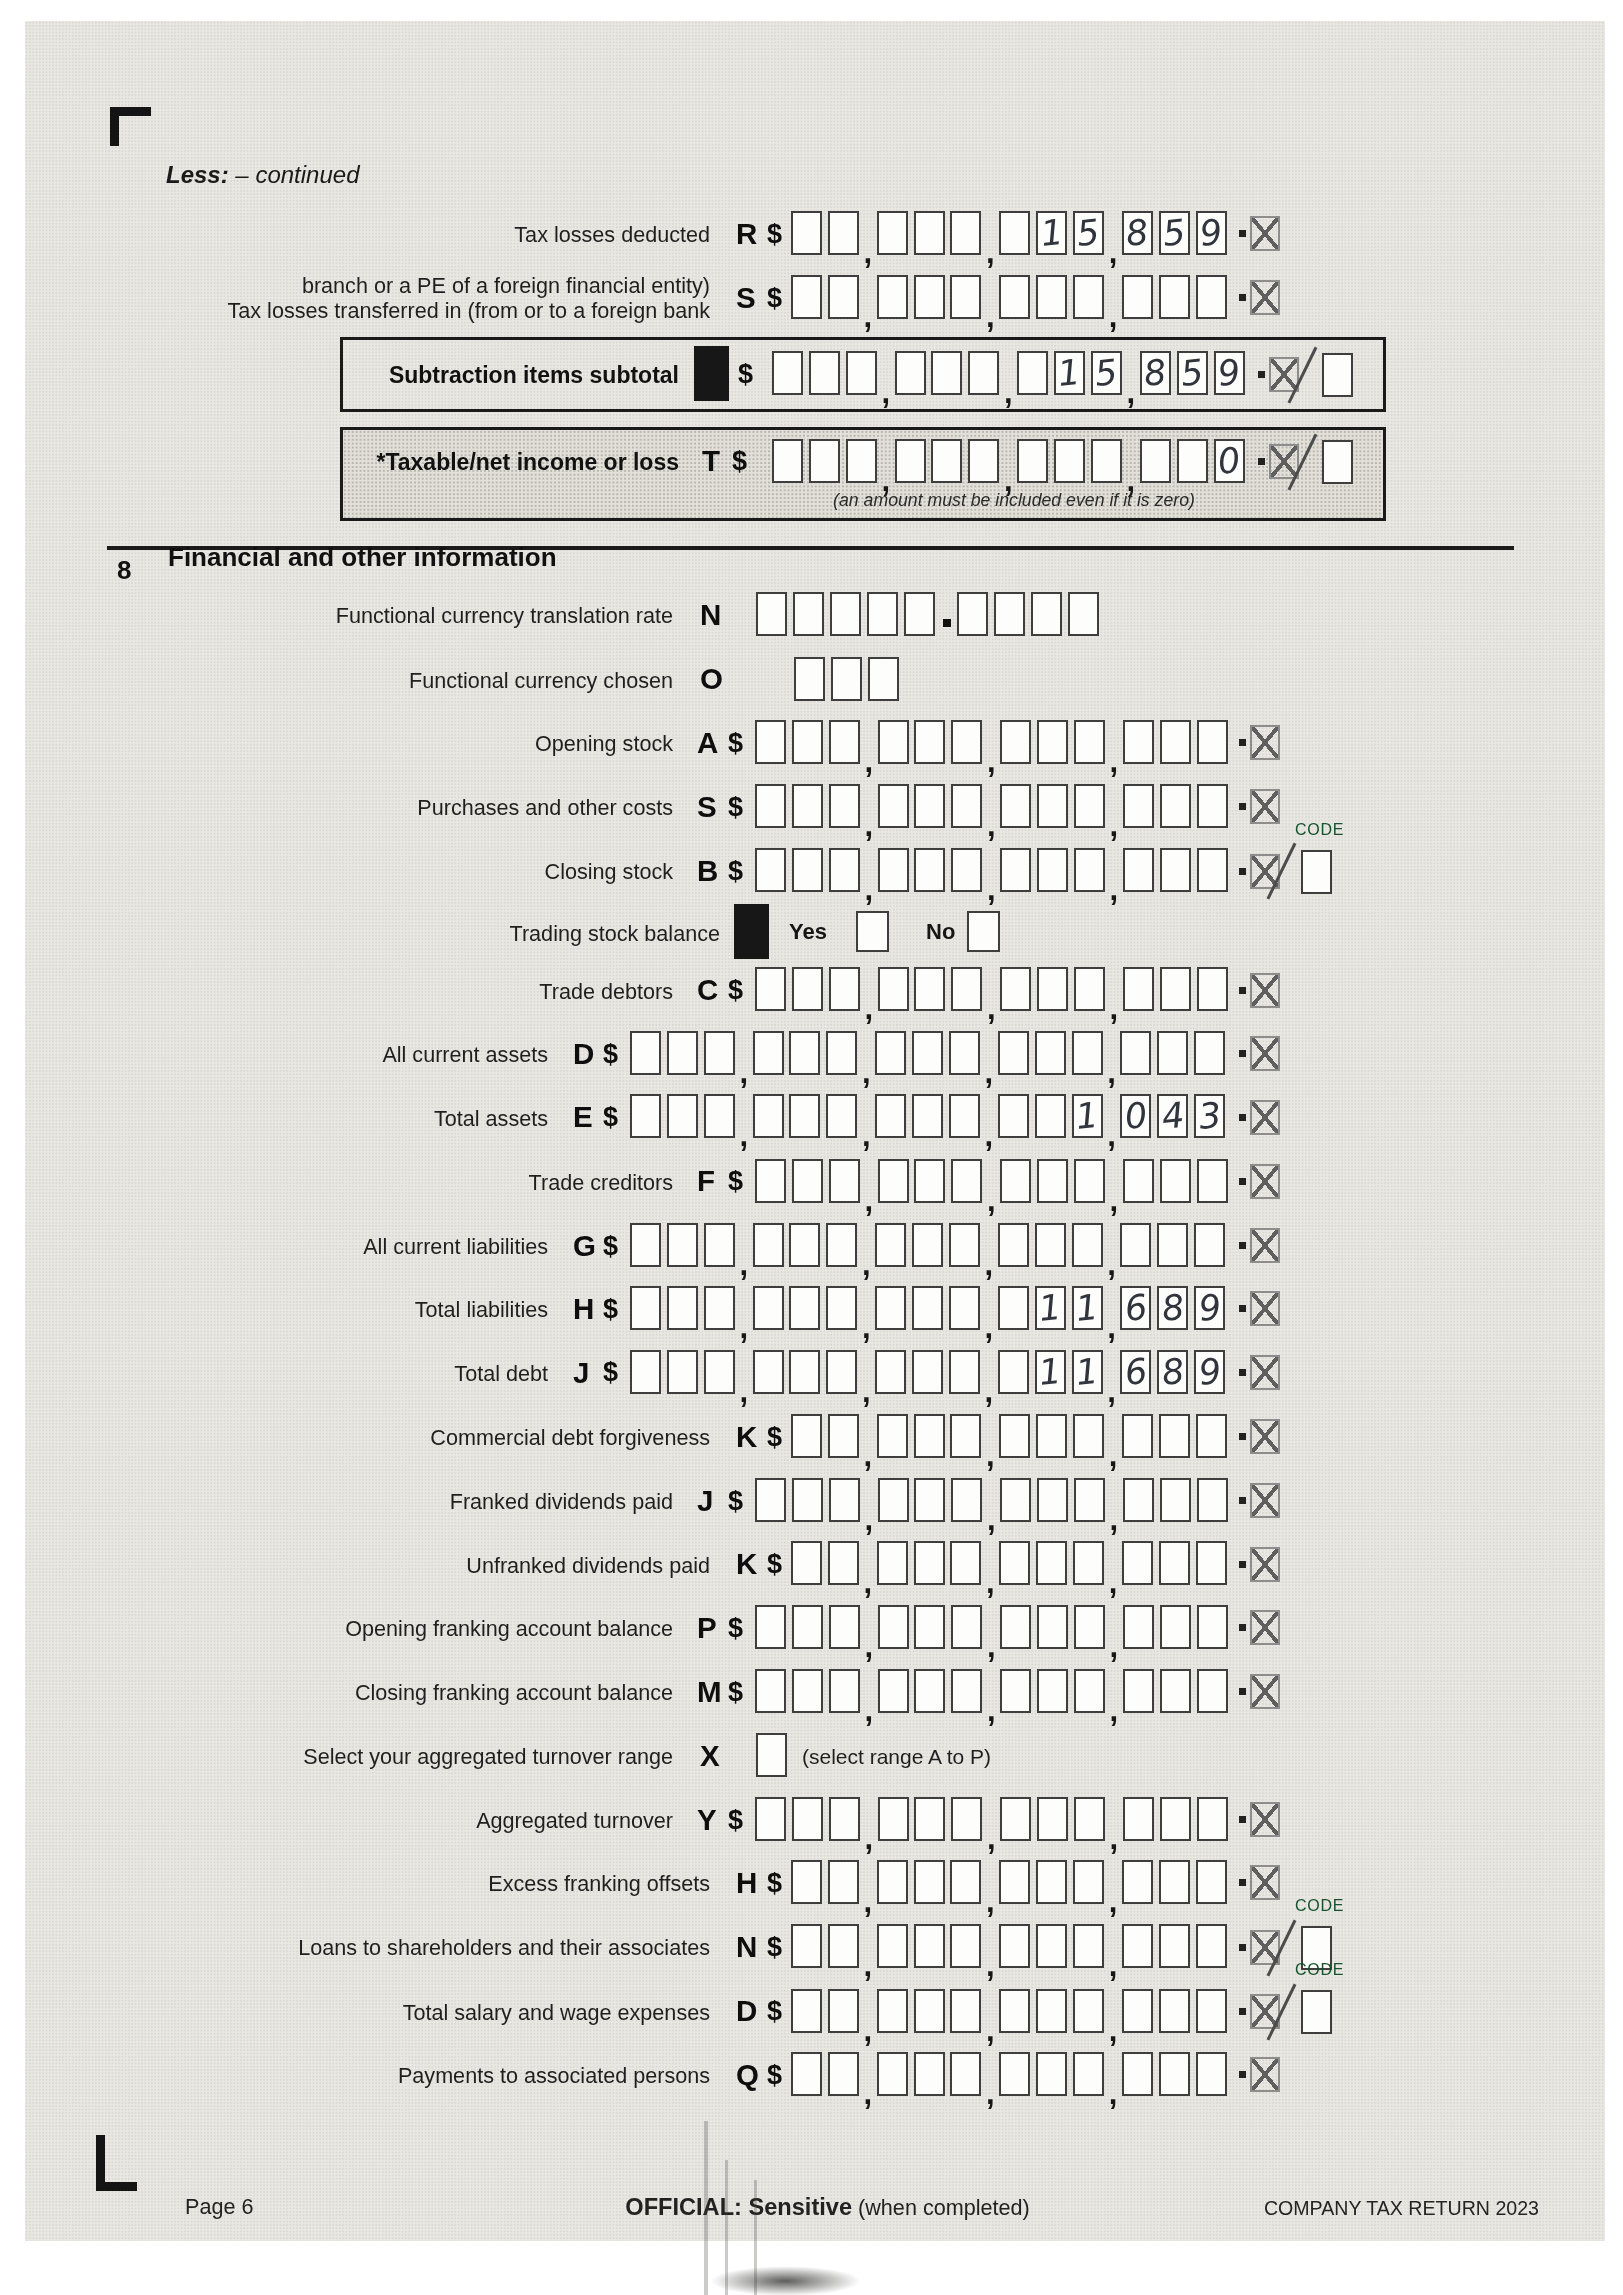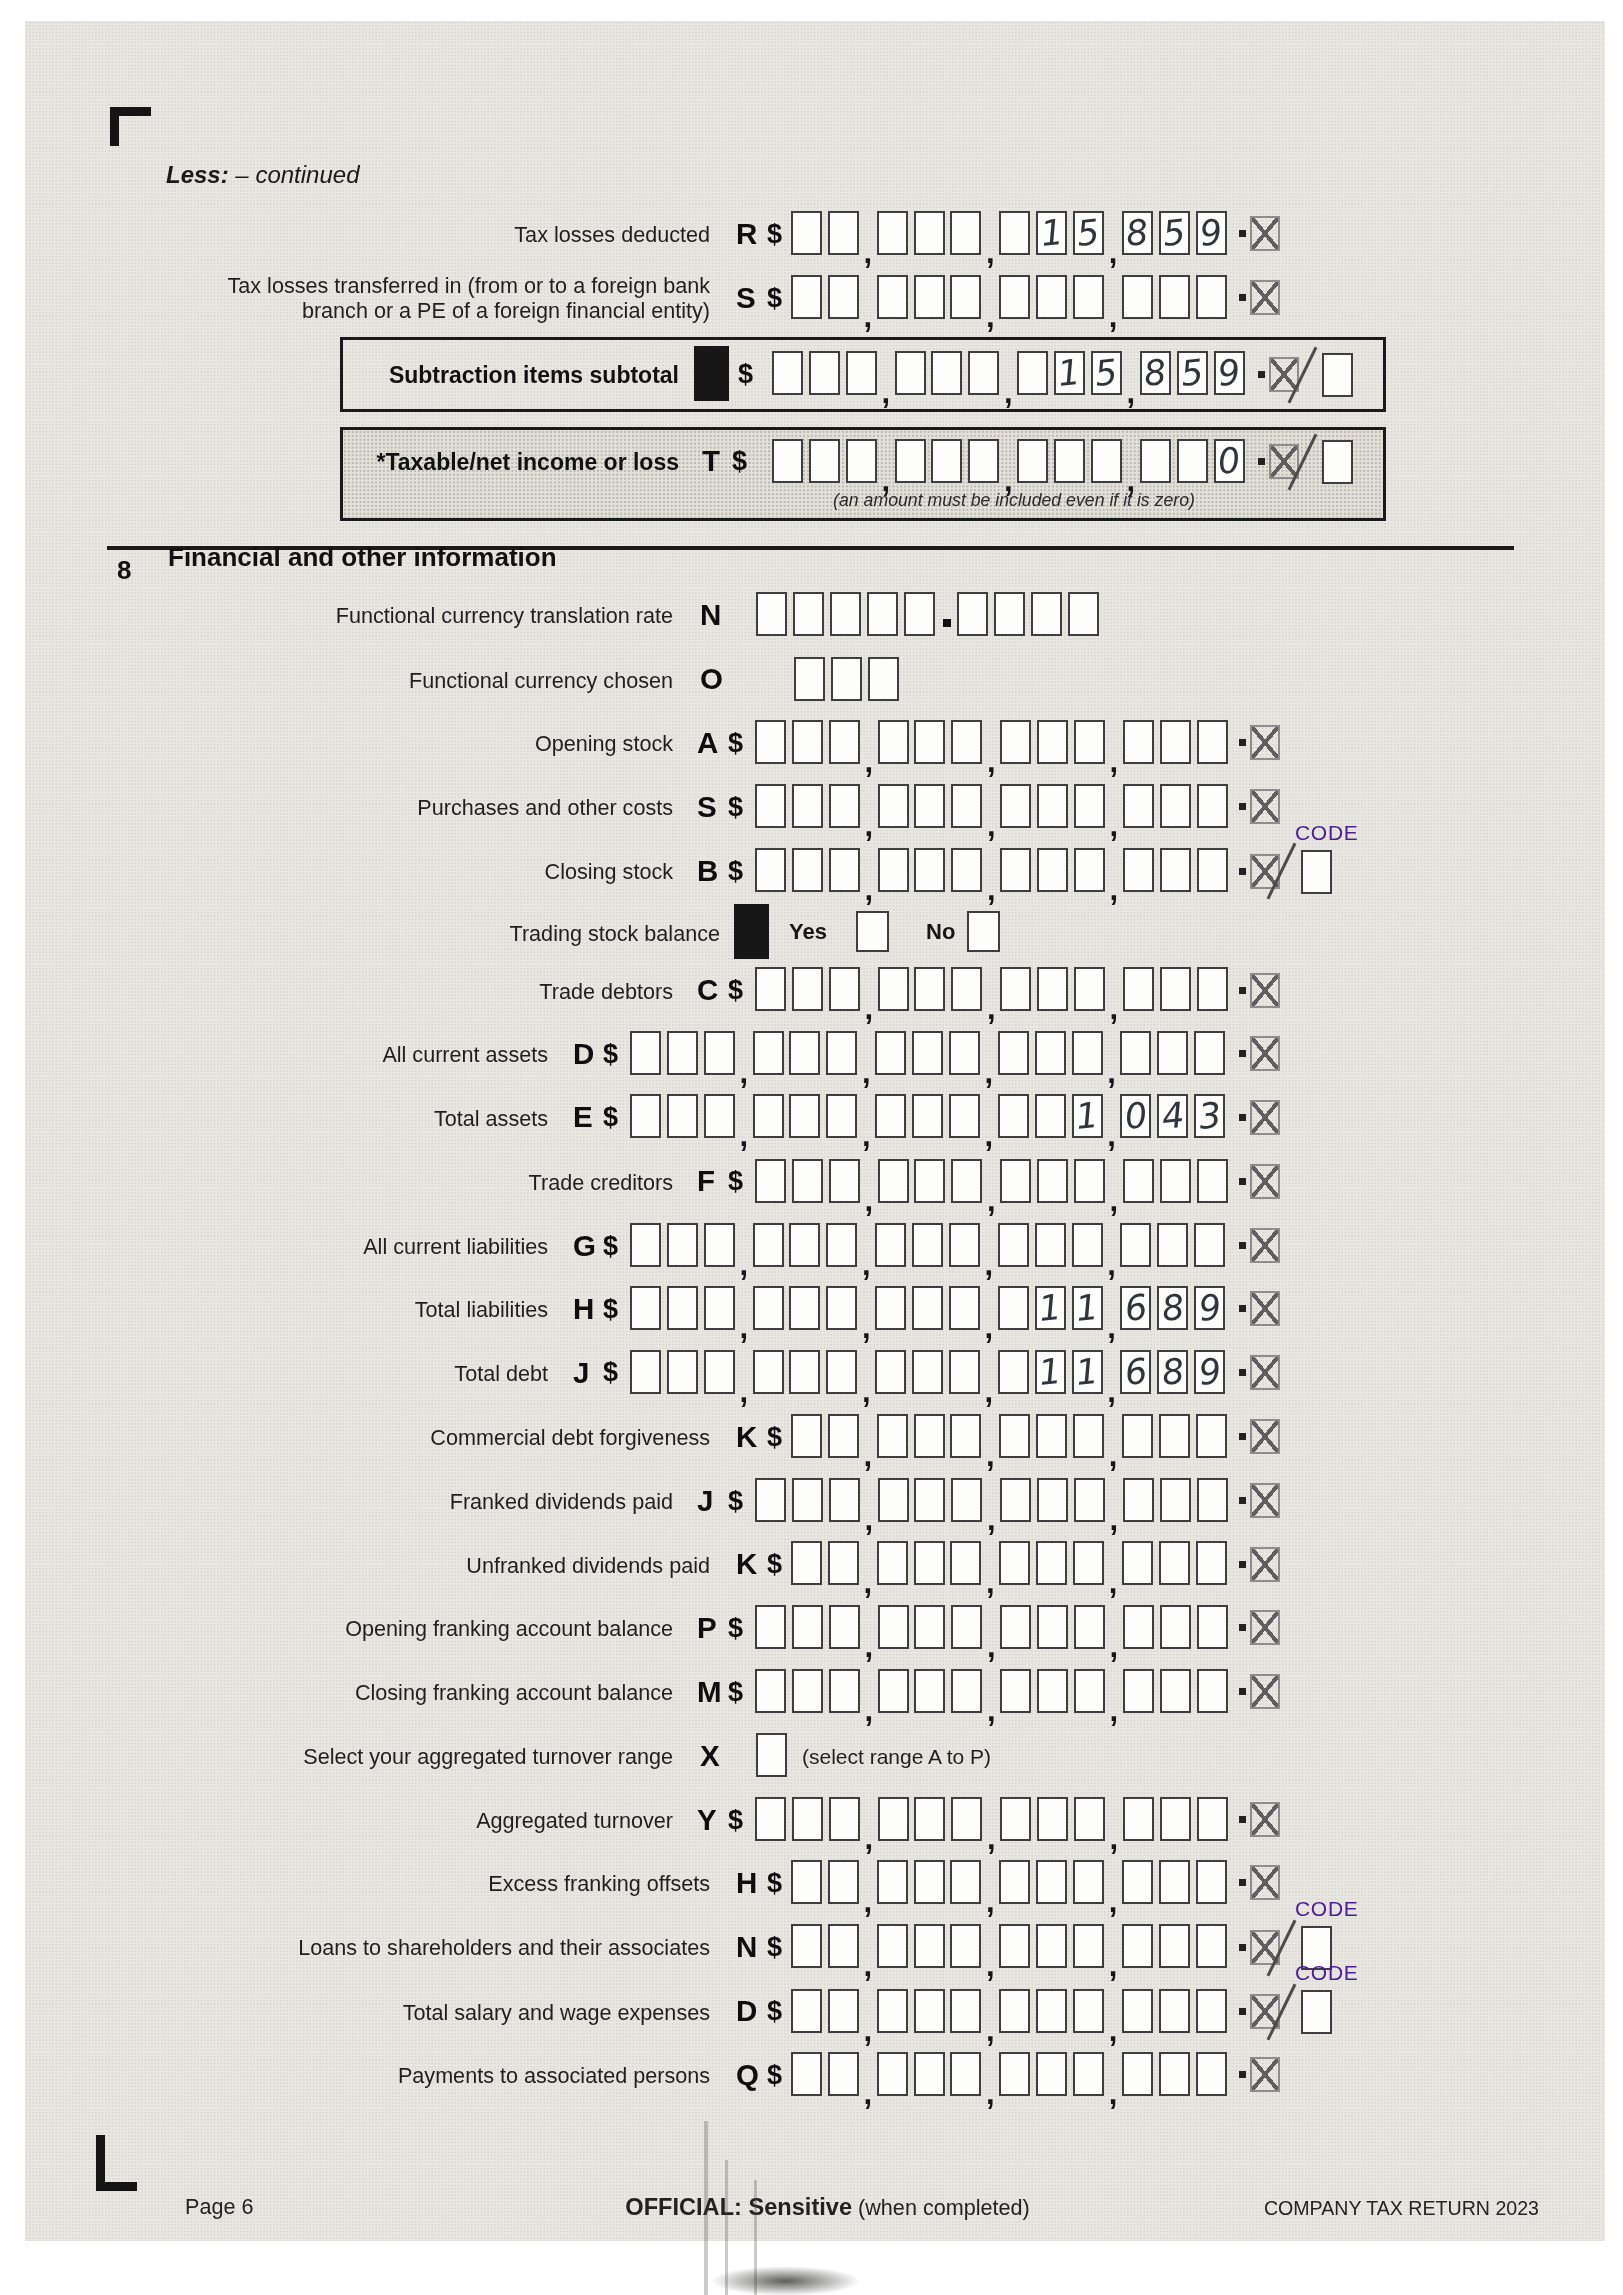--- a/index.html
+++ b/index.html
@@ -42,21 +42,21 @@
   .comma{font-weight:bold;font-size:31px;color:#161616;line-height:1;margin:0 4.6px;align-self:flex-end;transform:translateY(13px);}
   .hw{font-family:"DejaVu Sans",sans-serif;font-style:italic;font-size:35px;color:#30343c;transform:rotate(-6deg);line-height:1;}
   .cents{position:absolute;display:flex;align-items:center;gap:4.6px;}
   .dot{width:6.5px;height:6.5px;background:#222;}
   .xbox{width:30px;height:35px;border:2px solid #8d8d8d;box-sizing:border-box;
     background:
       linear-gradient(to top right,transparent 45%,#5f5f5f 45%,#5f5f5f 55%,transparent 55%),
       linear-gradient(to bottom right,transparent 45%,#5f5f5f 45%,#5f5f5f 55%,transparent 55%);}
   .slash{position:absolute;width:2.6px;height:62px;background:#4c4c4c;transform:rotate(26deg);}
   .codebox{position:absolute;width:31px;height:44px;background:#fdfdfc;border:2px solid #3e3e3e;box-sizing:border-box;}
-  .codelbl{position:absolute;font-size:21px;color:#4c1d95;letter-spacing:0.7px;}
+  .codelbl{position:absolute;font-size:16px;color:#14532d;letter-spacing:0.7px;}
   .blackbox{position:absolute;width:35px;height:55px;background:#171717;}
   .checkbox{position:absolute;width:33px;height:41px;background:#fdfdfc;border:2px solid #3e3e3e;box-sizing:border-box;}
   .ynlbl{position:absolute;font-size:22px;font-weight:bold;color:#161616;}
   .notetext{position:absolute;font-size:21px;color:#1f1f1f;}
   .ratedot{position:absolute;width:7.9px;height:7.9px;background:#111;}
   #taxable-note{position:absolute;left:772px;top:490px;width:484px;text-align:center;
     font-size:17.7px;font-style:italic;color:#2a2a2a;}
   
   .foot{position:absolute;font-size:21.6px;color:#222;}
   #foot-center{left:569px;top:2194px;width:517px;text-align:center;}
@@ -130,22 +130,22 @@
           </div>
         </div>
       </div>
       <div class="cents" style="left: 1239px; top: 216px;">
         <span class="dot"></span>
         <span class="xbox"></span>
       </div>
     </div>
     <div class="row" style="top: 0px;">
       <div class="lbl" style="right: 913px; top: 273px; width: 615px;">
+        <div>branch or a PE of a foreign financial entity)</div>
         <div>Tax losses transferred in (from or to a foreign bank</div>
-        <div>branch or a PE of a foreign financial entity)</div>
       </div>
       <span class="ltr" style="left: 736px; top: 283px;">S</span>
       <span class="dollar" style="left: 767px; top: 285px;">$</span>
       <div class="boxes" style="left: 791px; top: 275px;">
         <div class="grp">
           <div class="box"></div>
           <div class="box"></div>
         </div>
         <span class="comma">,</span>
         <div class="grp">

